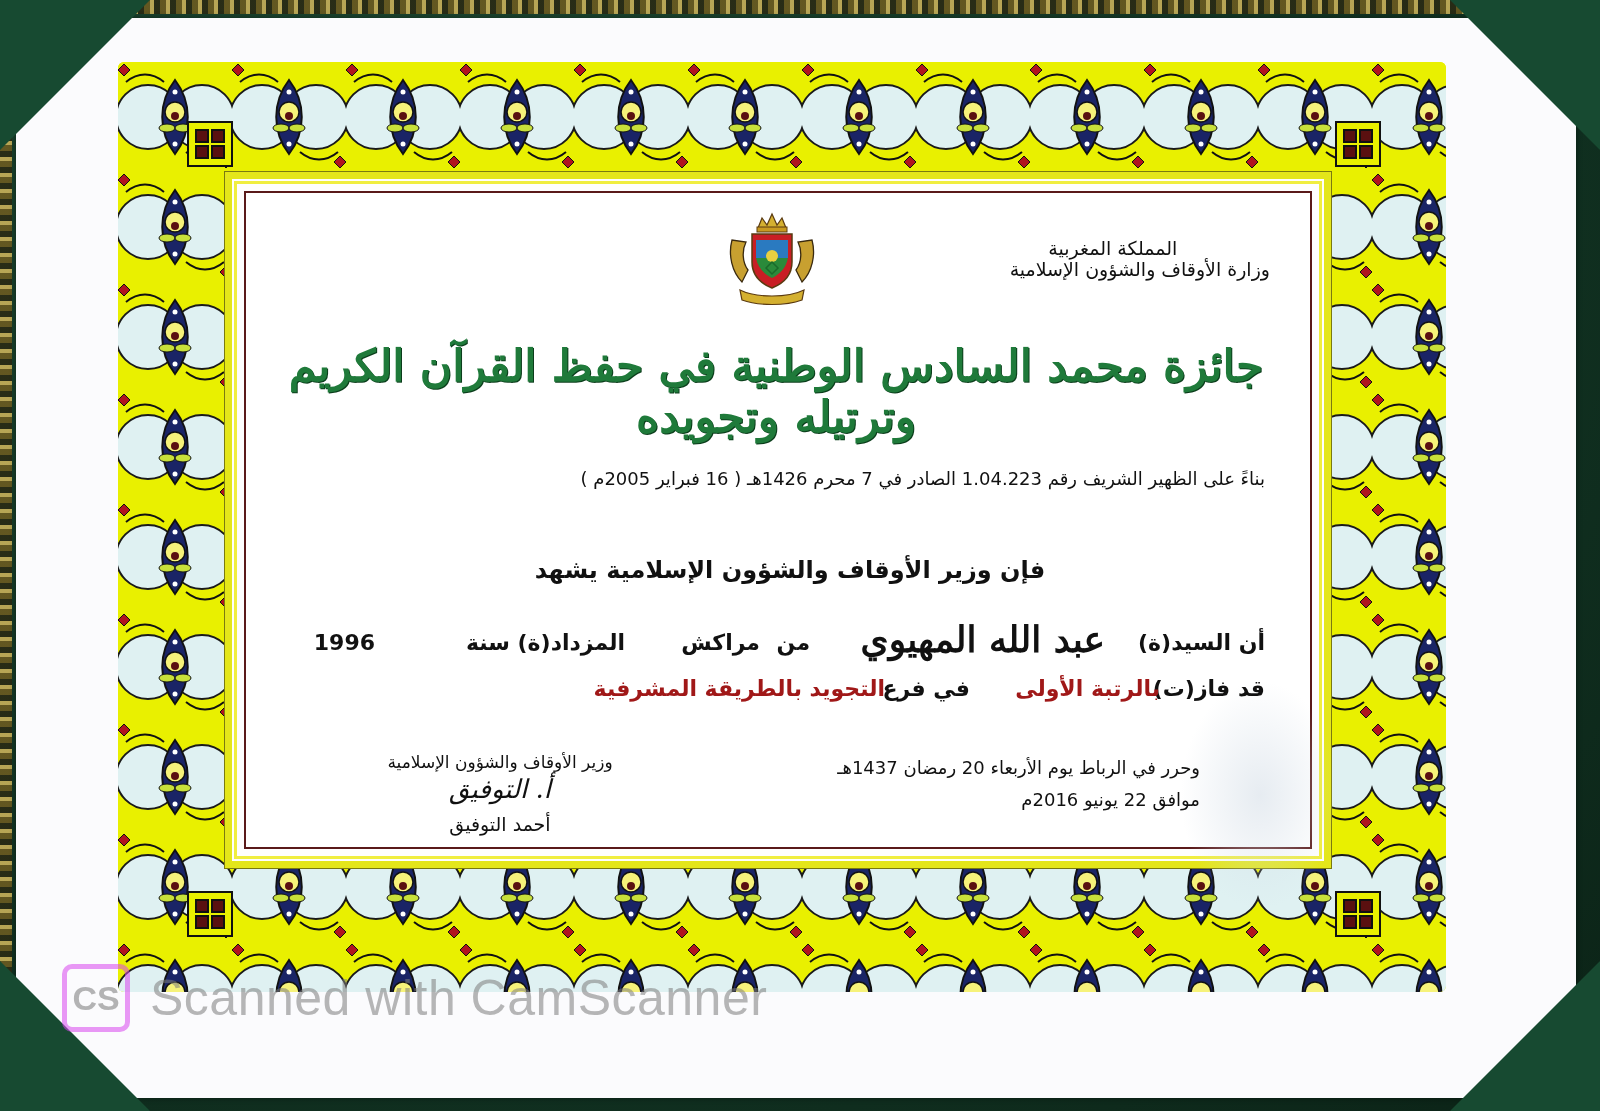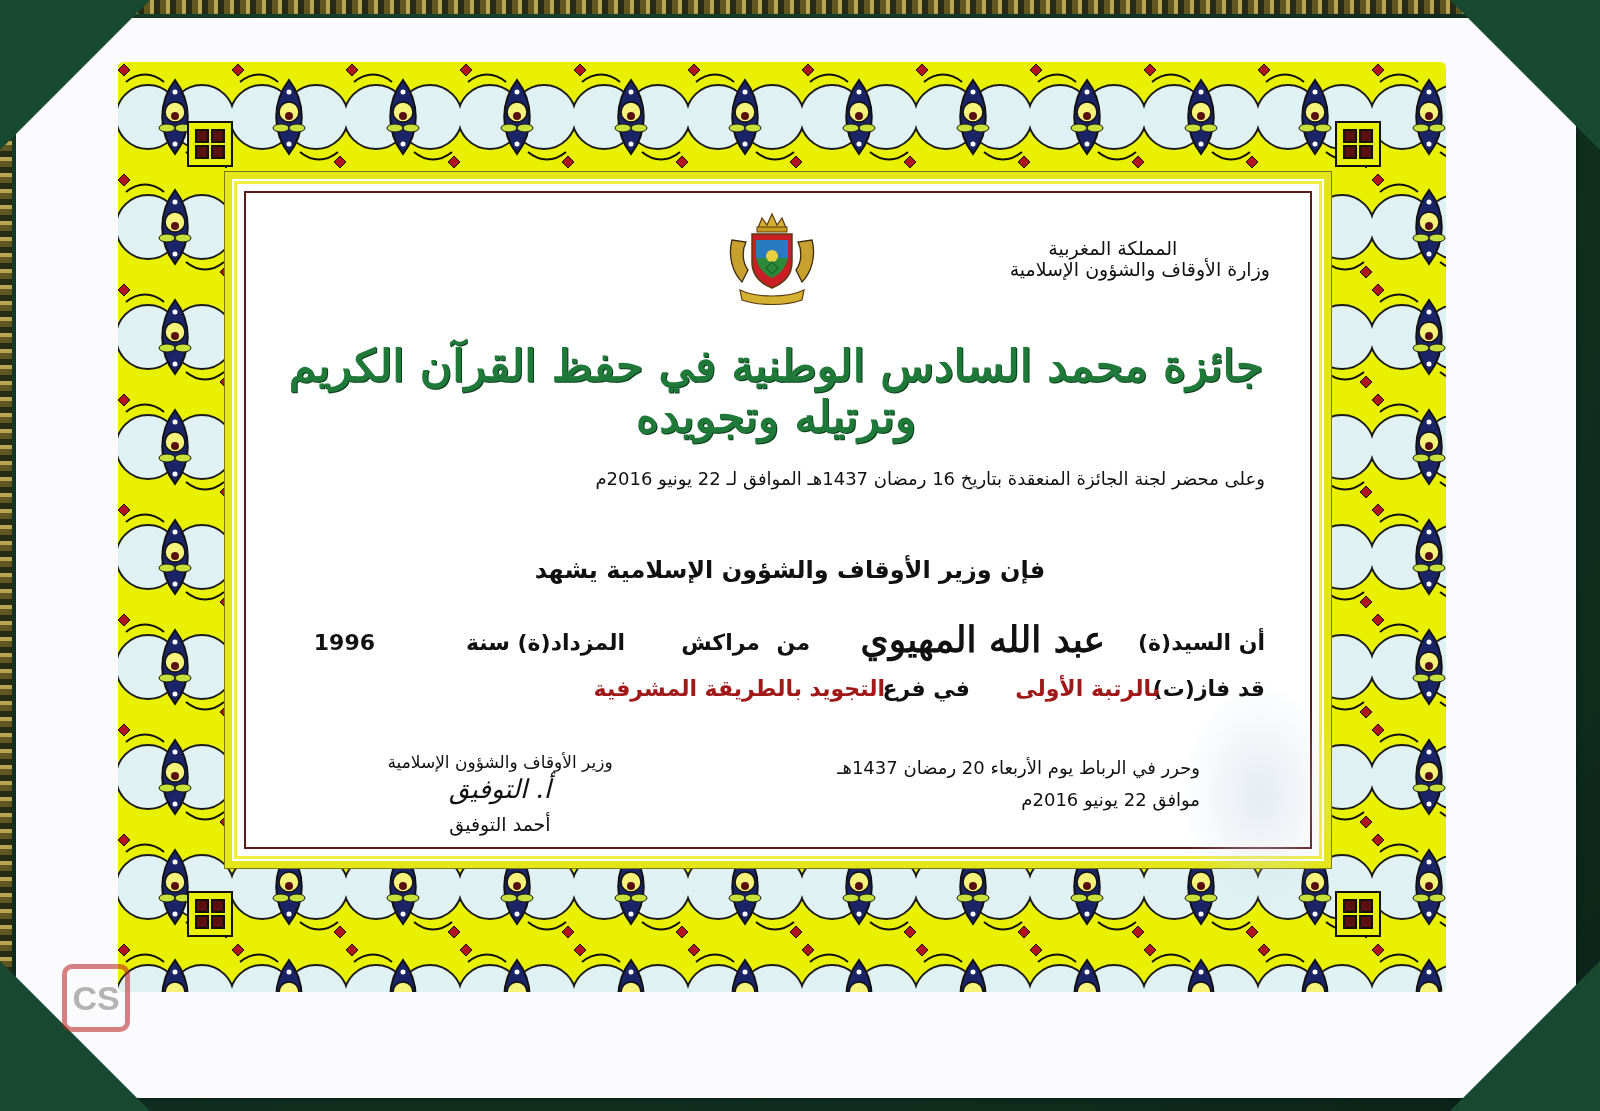--- a/index.html
+++ b/index.html
@@ -100,21 +100,21 @@
   .footer-place { position: absolute; right: 400px; top: 752px; text-align: right; font-size: 18px; line-height: 32px; }
   .footer-sign { position: absolute; left: 350px; top: 752px; width: 300px; text-align: center; font-size: 17px; }
   .footer-sign .signature { display: block; font-size: 26px; font-style: italic; margin-top: 2px; font-family: "DejaVu Serif", serif; }
   .footer-sign .name { display: block; font-size: 19px; margin-top: 9px; }
 
   .watermark {
     position: absolute; left: 62px; top: 962px; height: 72px; display: flex; align-items: center; gap: 20px;
     opacity: .55; z-index: 5;
   }
   .watermark .cs-logo {
-    width: 68px; height: 68px; border: 5px solid #b91c1c; border-radius: 10px;
+    width: 68px; height: 68px; border: 5px solid #d946ef; border-radius: 10px;
     display: flex; align-items: center; justify-content: center;
     font-family: "Liberation Sans", sans-serif; font-weight: bold; font-size: 34px; color: #7a7a7a;
   }
   .watermark .wm-text { font-family: "Liberation Sans", sans-serif; font-size: 50px; color: #7d7d7d; letter-spacing: 0.5px; }
 
   .gold-foil {
     position: absolute; left: 1180px; top: 680px; width: 160px; height: 230px;
     background: radial-gradient(ellipse at 50% 50%, rgba(210,220,230,.55) 0%, rgba(255,255,255,0) 70%);
     border-radius: 50%;
   }
@@ -206,21 +206,21 @@
 </div>
 
 <div class="header-text rtl">
   <span class="kingdom">المملكة المغربية</span>
   <span class="ministry">وزارة الأوقاف والشؤون الإسلامية</span>
 </div>
 
 <div class="title rtl">جائزة محمد السادس الوطنية في حفظ القرآن الكريم وترتيله وتجويده</div>
 
 <div class="preamble rtl">
-  <div>وعلى محضر لجنة الجائزة المنعقدة بتاريخ 16 رمضان 1437هـ الموافق لـ 22 يونيو 2016م</div>
+  <div>بناءً على الظهير الشريف رقم 1.04.223 الصادر في 7 محرم 1426هـ ( 16 فبراير 2005م )</div>
 </div>
 
 <div class="certifies rtl">فإن وزير الأوقاف والشؤون الإسلامية يشهد</div>
 
 <div class="line-name rtl">
   <span class="seg" style="right:0;">أن السيد(ة)</span>
   <span class="seg recipient" style="right:160px;">عبد الله المهيوي</span>
   <span class="seg" style="right:455px;">من</span>
   <span class="seg" style="right:505px;">مراكش</span>
   <span class="seg" style="right:640px;">المزداد(ة) سنة</span>
@@ -240,13 +240,14 @@
 </div>
 
 <div class="footer-sign rtl">
   <span>وزير الأوقاف والشؤون الإسلامية</span>
   <span class="signature">أ. التوفيق</span>
   <span class="name">أحمد التوفيق</span>
 </div>
 
 <div class="watermark">
   <div class="cs-logo">CS</div>
+  <div class="wm-text">Scanned with CamScanner</div>
 </div>
 
 </body></html>

